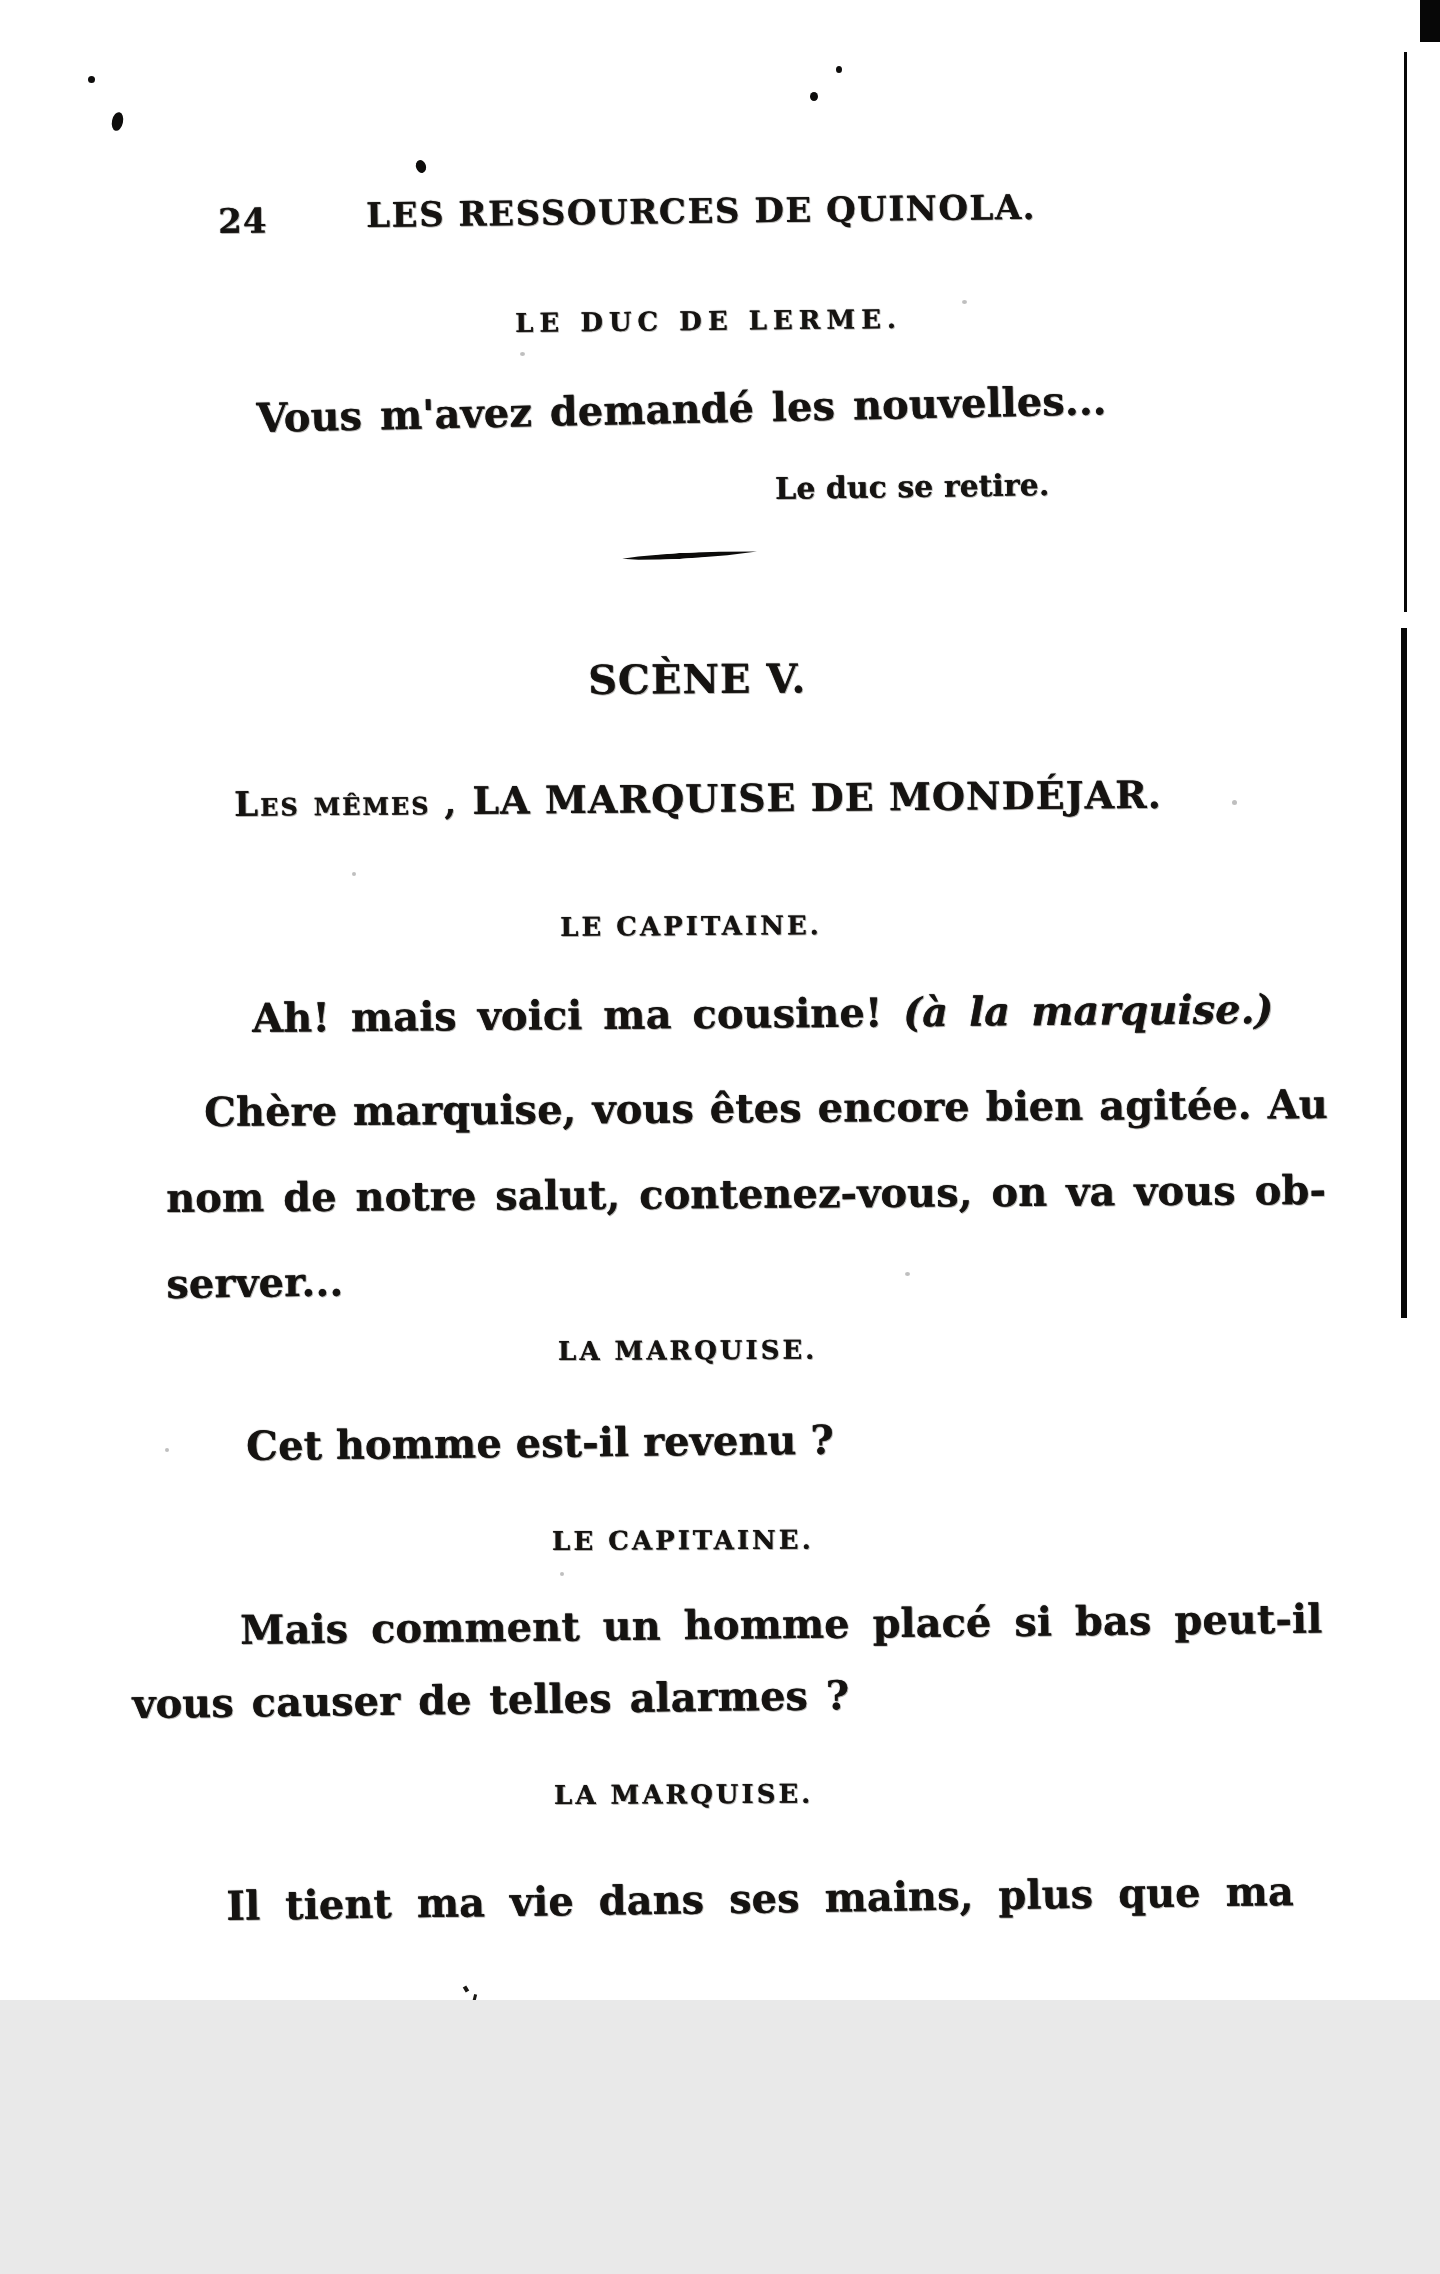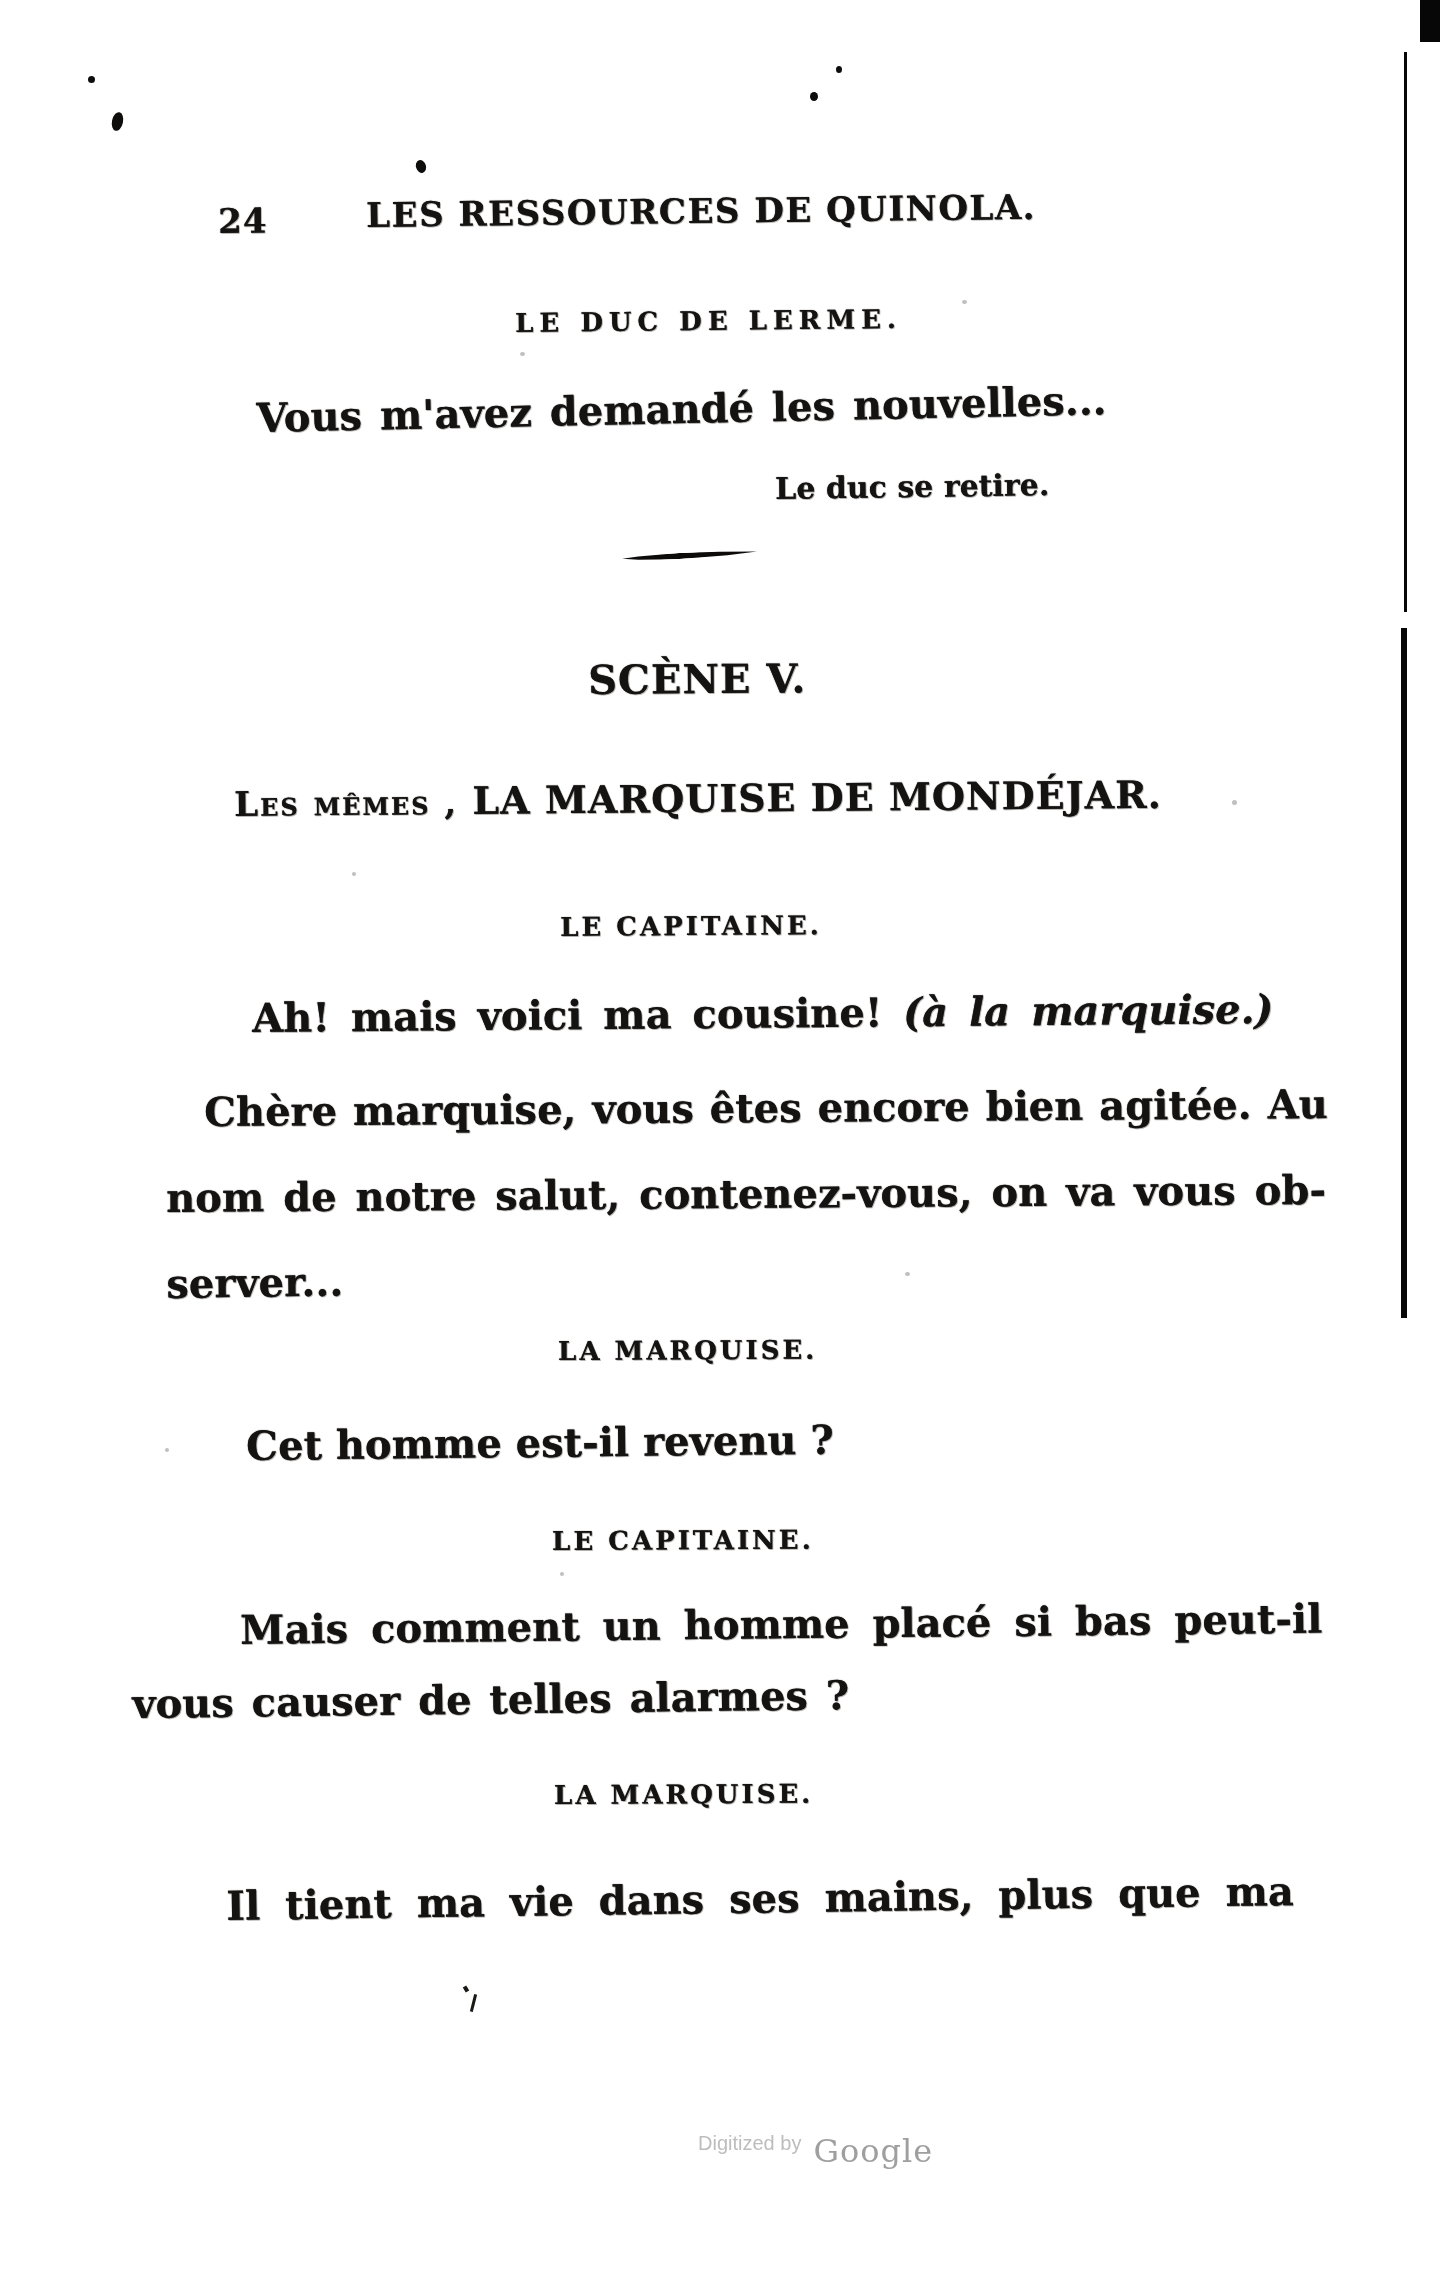--- a/index.html
+++ b/index.html
@@ -1,18 +1,18 @@
 <!DOCTYPE html>
 <html><head>
 <meta charset="utf-8">
 <style>
   html,body{margin:0;padding:0;background:#e9e9e9;}
   .page{
     position:relative;
-    width:1440px;height:2274px;
+    width:1440px;height:2000px;
     margin:0 auto;
     background:#ffffff;
     overflow:hidden;
     font-family:"DejaVu Serif","Liberation Serif",serif;
     color:#151311;
   }
   .abs{position:absolute;transform-origin:left top;white-space:nowrap;line-height:1;}
   .ink{text-shadow:0 0 1px rgba(15,13,11,.85),1px 1px 0 rgba(40,35,30,.28);}
   .pagenum{font-size:34px;font-weight:700;letter-spacing:1px;}
   .running-title{font-size:34px;font-weight:700;letter-spacing:1.5px;}

